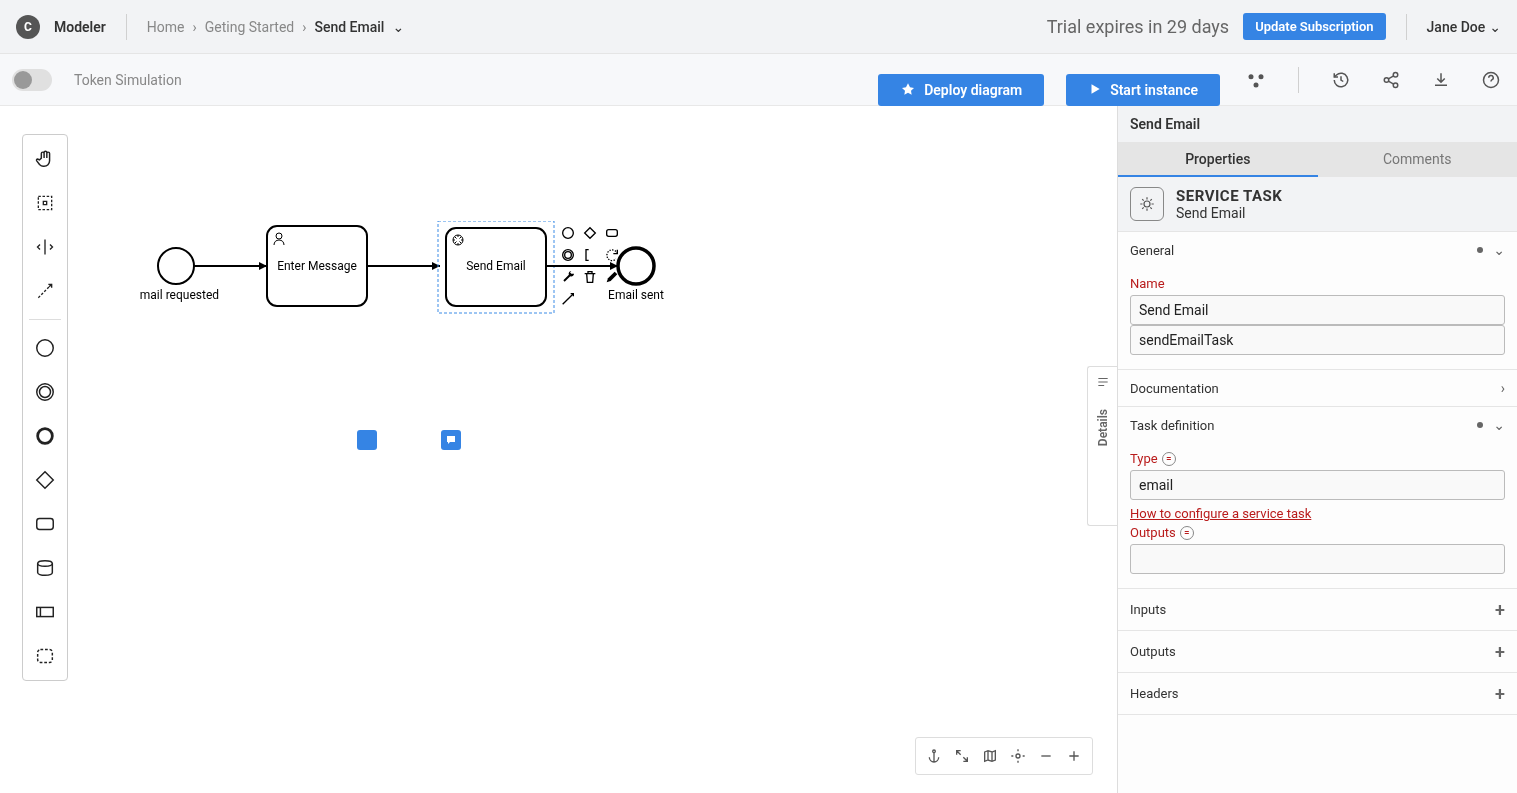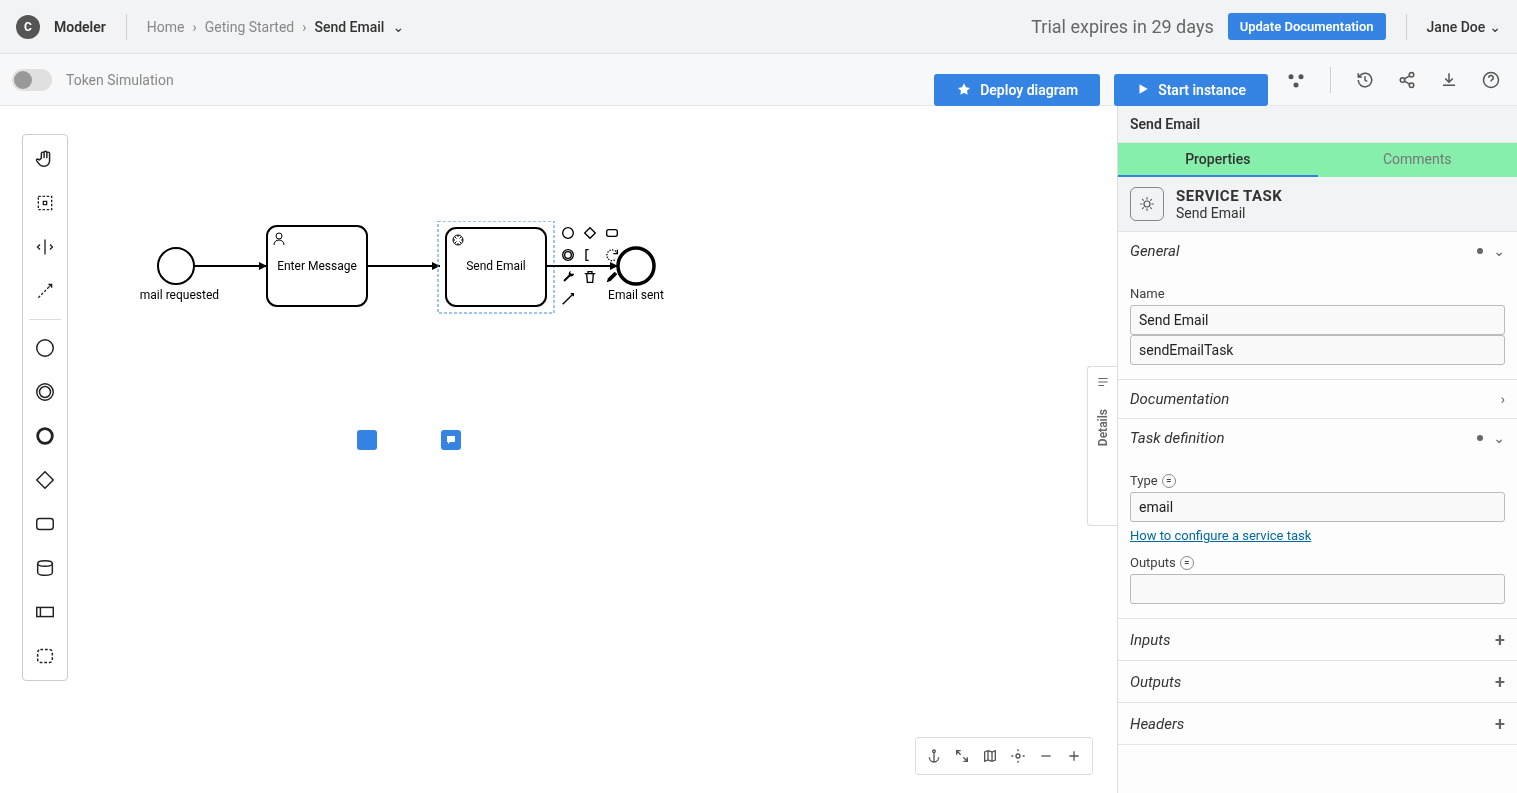--- a/index.html
+++ b/index.html
@@ -11,21 +11,21 @@
   .app-name{font-weight:600;color:#333;}
   .vdiv{width:1px;height:26px;background:#d0d0d0;margin:0 6px;}
   .bc{display:flex;align-items:center;gap:8px;color:#888;}
   .bc a{color:#888;text-decoration:none;}
   .bc .current{color:#333;font-weight:500;}
   .hspacer{flex:1;}
   .trial{color:#666;font-size:18px;}
   .btn-blue{background:#3584e4;color:#fff;border:none;border-radius:3px;padding:6px 12px;font-weight:600;font-size:13px;cursor:pointer;}
   .user{color:#333;font-weight:500;display:flex;align-items:center;gap:4px;}
   
-  .actionbar{height:52px;background:#f7f8fa;border-bottom:1px solid #e8e8e8;display:flex;align-items:center;padding:0 12px;gap:14px;}
+  .actionbar{height:52px;background:#f7f8fa;border-bottom:1px solid #e8e8e8;display:flex;align-items:center;padding:0 12px;gap:22px;}
   .toggle{width:40px;height:22px;background:#e0e0e0;border-radius:11px;position:relative;}
   .toggle .knob{width:18px;height:18px;border-radius:50%;background:#999;position:absolute;top:2px;left:2px;}
   .tokensim{color:#888;font-size:14px;}
   .action-btn{display:flex;align-items:flex-start;gap:8px;background:#3584e4;color:#fff;border:none;border-radius:3px;padding:8px 22px;font-weight:600;font-size:14px;cursor:pointer;margin-top:20px;}
   .iconbtn{width:28px;height:28px;display:flex;align-items:center;justify-content:center;color:#555;cursor:pointer;}
   
   .main{flex:1;display:flex;position:relative;overflow:hidden;}
   .canvas-wrap{flex:1;position:relative;background:#fff;}
   
   .palette{position:absolute;left:22px;top:28px;width:46px;background:#fff;border:1px solid #ccc;border-radius:4px;display:flex;flex-direction:column;align-items:center;padding:6px 0;gap:8px;}
@@ -38,35 +38,35 @@
   .ctxpad .ci{width:20px;height:20px;display:flex;align-items:center;justify-content:center;}
   
   .viewctrl{position:absolute;right:24px;bottom:18px;background:#fff;border:1px solid #ddd;border-radius:3px;display:flex;padding:4px;}
   .viewctrl .vc{width:28px;height:28px;display:flex;align-items:center;justify-content:center;color:#555;cursor:pointer;}
   
   .details-tab{position:absolute;right:0;top:260px;background:#fff;border:1px solid #ddd;border-right:none;width:30px;height:160px;display:flex;align-items:center;justify-content:flex-start;flex-direction:column;padding-top:8px;gap:20px;border-radius:3px 0 0 3px;cursor:pointer;}
   .details-tab .lbl{writing-mode:vertical-rl;transform:rotate(180deg);font-size:12px;color:#666;font-weight:600;}
   
   .panel{width:400px;background:#fdfdfd;border-left:1px solid #ddd;display:flex;flex-direction:column;overflow:auto;}
   .panel-title{background:#f2f3f5;padding:10px 12px;font-weight:600;border-bottom:1px solid #e5e5e5;}
-  .tabs{display:flex;background:#86efac;}
+  .tabs{display:flex;background:#e5e5e5;}
   .tabs .tab{flex:1;text-align:center;padding:8px;color:#777;cursor:pointer;border-bottom:2px solid transparent;}
   .tabs .tab.active{color:#333;border-bottom-color:#3584e4;font-weight:500;}
   .card{background:#f2f3f5;display:flex;align-items:center;gap:12px;padding:10px 12px;border-bottom:1px solid #e5e5e5;}
   .card .ic{width:34px;height:34px;border:1px solid #888;border-radius:6px;display:flex;align-items:center;justify-content:center;}
   .card .meta .kind{font-size:15px;font-weight:700;letter-spacing:0.5px;}
   .card .meta .cname{font-size:14px;}
   .section{border-bottom:1px solid #e5e5e5;}
   .sec-head{display:flex;align-items:center;justify-content:space-between;padding:10px 12px;cursor:pointer;}
-  .sec-head .st{font-size:15px;color:#333;font-style:italic;}
+  .sec-head .st{font-size:13px;color:#333;}
   .sec-head .tools{display:flex;align-items:center;gap:10px;color:#666;}
   .sec-body{padding:4px 12px 14px;}
-  .field-label{font-size:13px;color:#404040;margin:12px 0 4px;display:flex;align-items:center;gap:4px;}
+  .field-label{font-size:13px;color:#b91c1c;margin:4px 0 4px;display:flex;align-items:center;gap:4px;}
   .field-input{width:100%;border:1px solid #bbb;background:#f9f9f9;border-radius:3px;padding:6px 8px;font-size:14px;color:#222;}
-  .helplink{color:#0369a1;font-size:13px;margin-top:6px;display:inline-block;}
+  .helplink{color:#b91c1c;font-size:13px;margin-top:6px;display:inline-block;}
   .dot{width:6px;height:6px;border-radius:50%;background:#666;}
   .note-icon{width:20px;height:20px;background:#3584e4;border-radius:3px;display:flex;align-items:center;justify-content:center;}
   svg{display:block;}
 </style>
 </head>
 <body>
 
 <div class="app">
 
   <div class="header">
@@ -78,21 +78,21 @@
     <div class="bc">
       <a href="#">Home</a>
       <span>›</span>
       <a href="#">Geting Started</a>
       <span>›</span>
       <span class="current">Send Email</span>
       <span style="color:#333;">⌄</span>
     </div>
     <div class="hspacer"></div>
     <div class="trial">Trial expires in 29 days</div>
-    <button class="btn-blue">Update Documentation</button>
+    <button class="btn-blue">Update Subscription</button>
     <div class="vdiv"></div>
     <div class="user">
       <span>Jane Doe</span>
       <span>⌄</span>
     </div>
   </div>
 
   <div class="actionbar">
     <div class="toggle">
         <div class="knob"></div>

